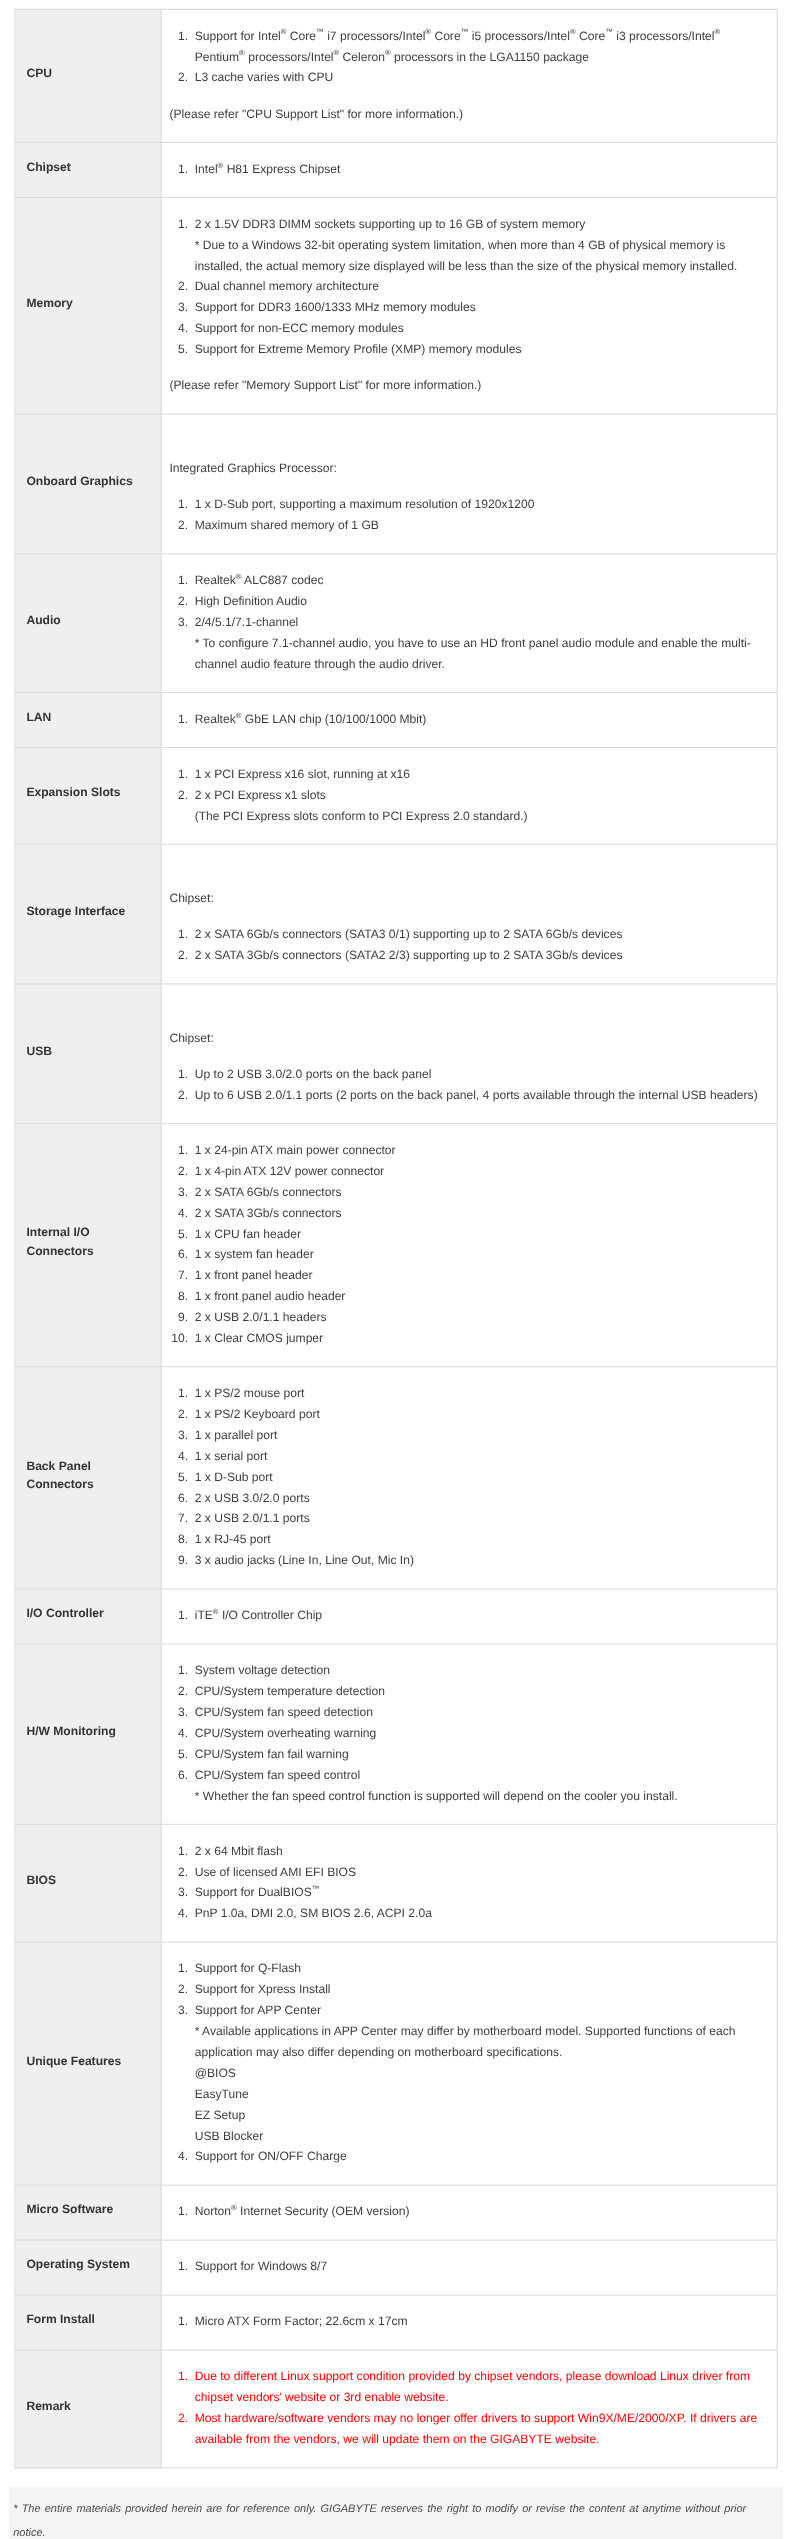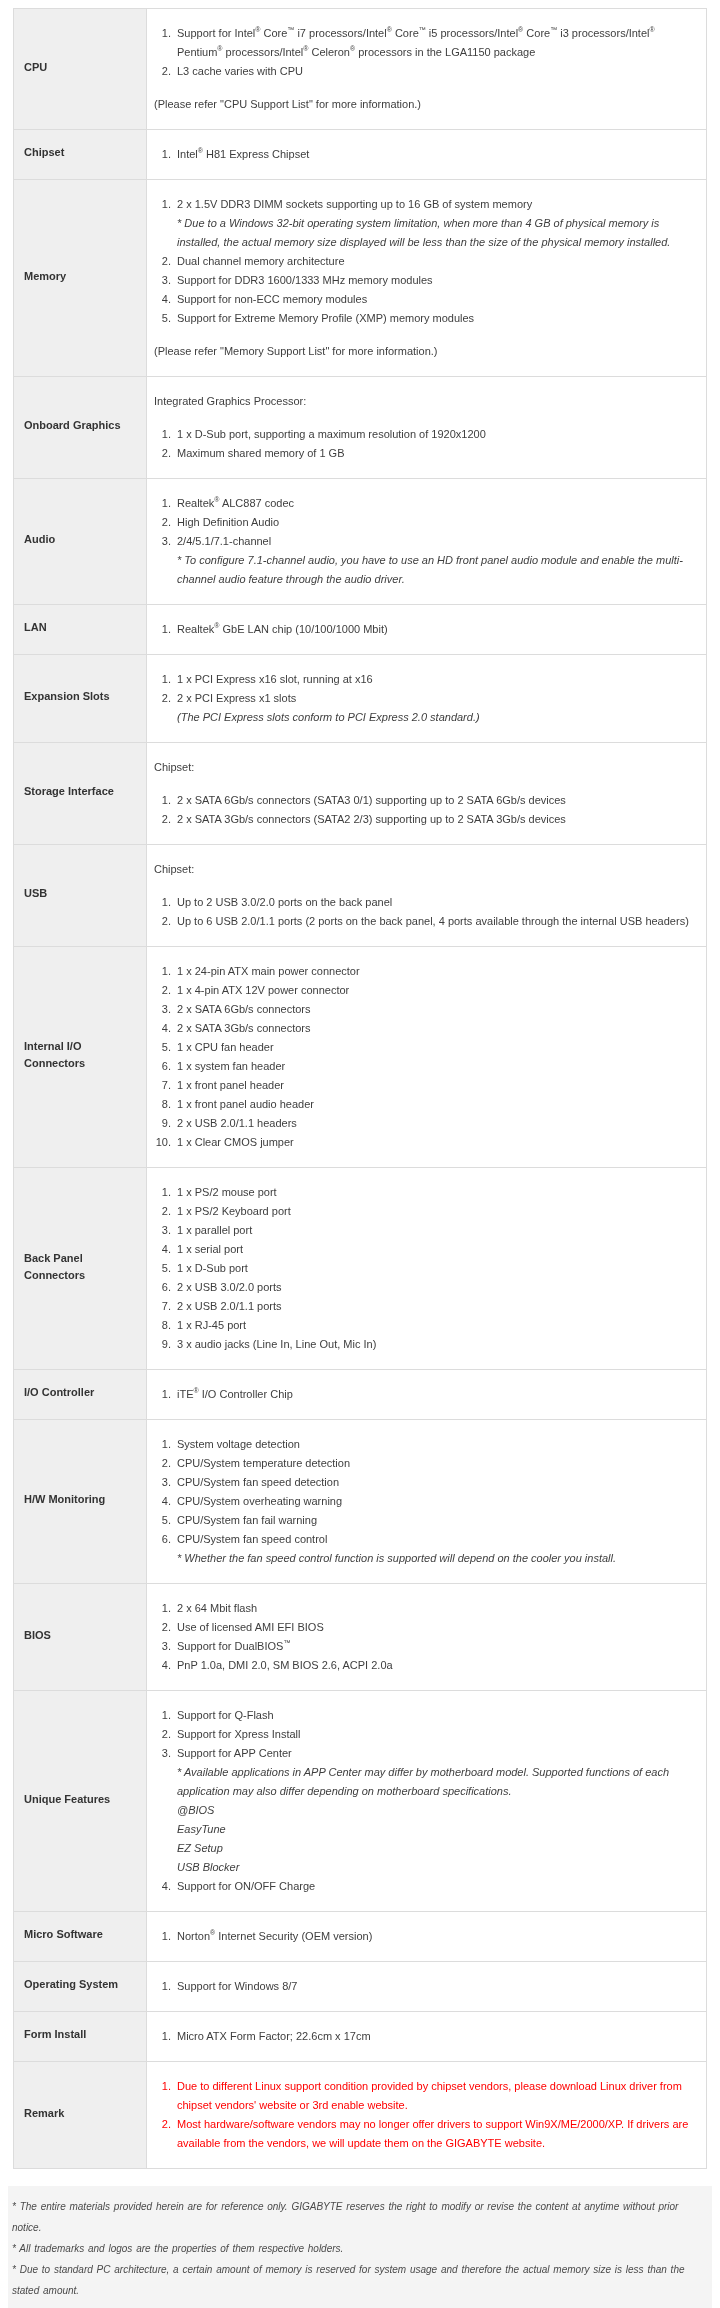--- a/index.html
+++ b/index.html
@@ -27,26 +27,26 @@
     font-weight: bold;
     color: #333333;
     padding: 4px 8px 8px 10px;
     line-height: 17px;
   }
   td.content {
     padding: 15px 14px 15px 0;
     line-height: 19px;
   }
   td.content.red { color: #ff0000; }
-  .pre  { padding-left: 7px; margin-bottom: 14px; }
+  .pre  { padding-left: 7px; margin-bottom: 14px; margin-top: 25px; }
   .post { padding-left: 7px; margin-top: 14px; }
   .li-line { display: flex; }
   .num  { width: 24px; text-align: right; flex: none; margin-right: 6px; }
   .txt  { flex: 1; }
-  .note { padding-left: 30px; font-style: italic; }
+  .note { padding-left: 30px; }
   sup { font-size: 7px; line-height: 0; }
   .footnotes {
     margin: 17px 8px 0 8px;
     background: #f4f4f4;
     padding: 10px 4px 12px 4px;
     font-size: 10px;
     line-height: 21px;
     color: #4a4a4a;
   }
   .footnote { word-spacing: 1px; font-style: italic; }

